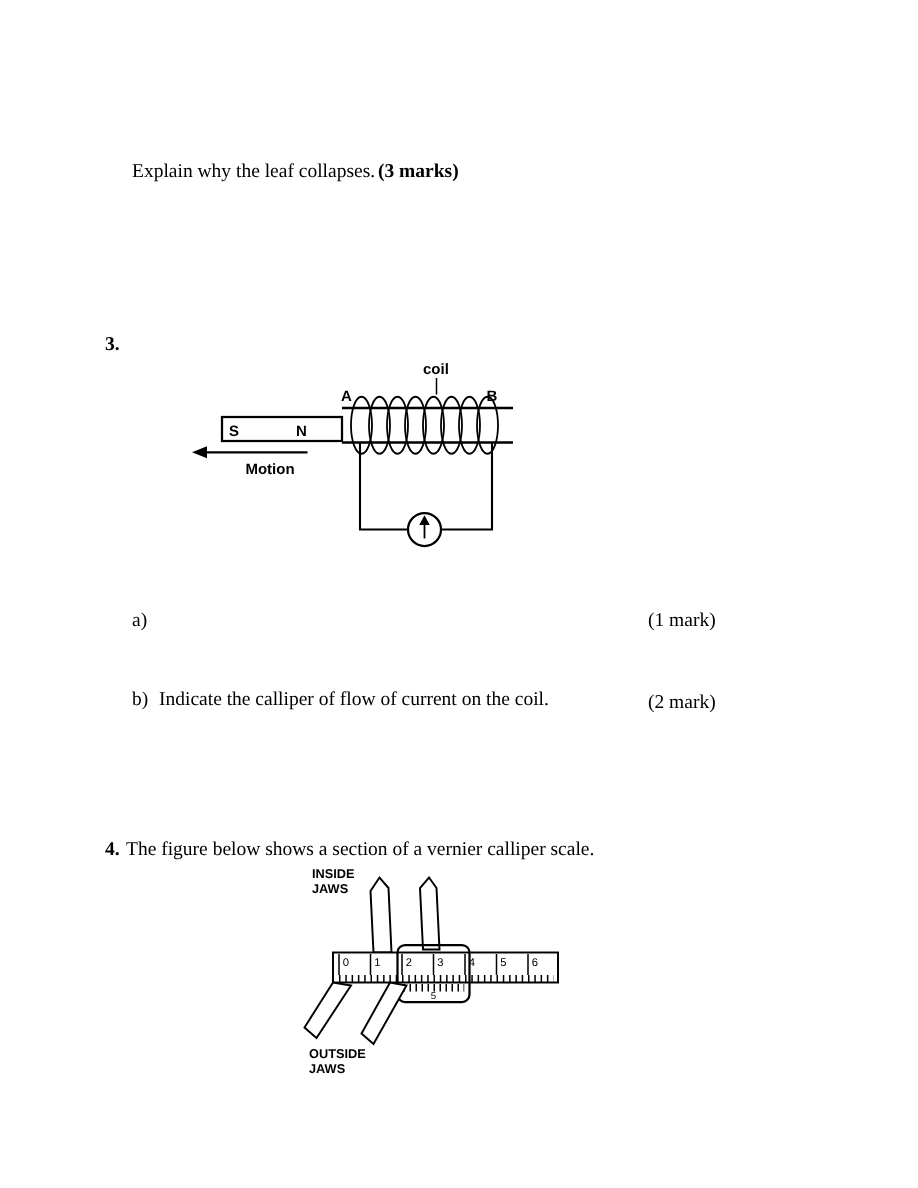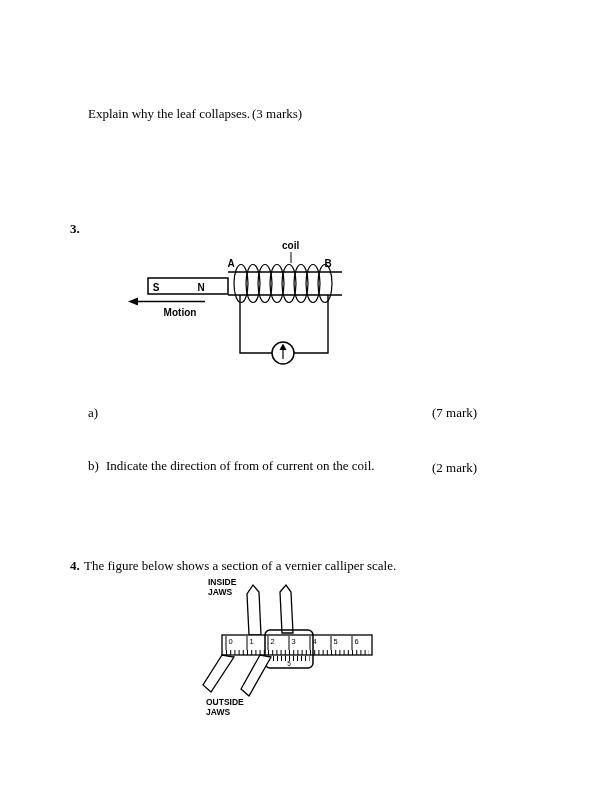--- a/index.html
+++ b/index.html
@@ -19,21 +19,21 @@
   }
   .dlabel { font-weight:bold; }
   .scale-num { font-size:7.5px; }
 </style>
 </head>
 <body>
 
 <div class="page">
 
   <span class="abs" style="left:88px; top:106px;">Explain why the leaf collapses.</span>
-  <span class="abs" style="left:252px; top:106px;">(3 marks)</span>
+  <span class="abs" style="left:252px; top:106px;font-weight:bold;">(3 marks)</span>
 
   <span class="abs bold" style="left:70px; top:221px;">3.</span>
 
   <svg style="left:110px; top:238px;" width="260" height="140" viewBox="0 0 260 140">
 
     <text x="172" y="11" font-size="10" class="dlabel">coil</text>
     <line x1="181" y1="14" x2="181" y2="25" stroke="#000" stroke-width="1"></line>
 
     <text x="121" y="29" font-size="10" text-anchor="middle" class="dlabel">A</text>
     <text x="218" y="29" font-size="10" text-anchor="middle" class="dlabel">B</text>
@@ -60,24 +60,24 @@
     <text x="70" y="78" font-size="10" text-anchor="middle" class="dlabel">Motion</text>
 
     <path d="M130 57 V115 H162 M218 57 V115 H184" stroke="#000" stroke-width="1.4" fill="none"></path>
 
     <circle cx="173" cy="115" r="11" fill="#fff" stroke="#000" stroke-width="1.5"></circle>
     <line x1="173" y1="121" x2="173" y2="111" stroke="#000" stroke-width="1.2"></line>
     <polygon points="169.5,112 173,105.5 176.5,112" fill="#000"></polygon>
   </svg>
 
   <span class="abs" style="left:88px; top:405px;">a)</span>
-  <span class="abs" style="left:432px; top:405px;">(7 mark)</span>
+  <span class="abs" style="left:432px; top:405px;">(1 mark)</span>
 
   <span class="abs" style="left:88px; top:458px;">b)</span>
-  <span class="abs" style="left:106px; top:458px;">Indicate the direction of from of current on the coil.</span>
+  <span class="abs" style="left:106px; top:458px;">Indicate the calliper of flow of current on the coil.</span>
   <span class="abs" style="left:432px; top:460px;">(2 mark)</span>
 
   <span class="abs bold" style="left:70px; top:558px;">4.</span>
   <span class="abs" style="left:84px; top:558px;">The figure below shows a section of a vernier calliper scale.</span>
 
   <svg style="left:170px; top:572px;" width="220" height="150" viewBox="0 0 220 150">
 
     <text x="38" y="13" font-size="8.5" class="dlabel">INSIDE</text>
     <text x="38" y="23" font-size="8.5" class="dlabel">JAWS</text>
 

